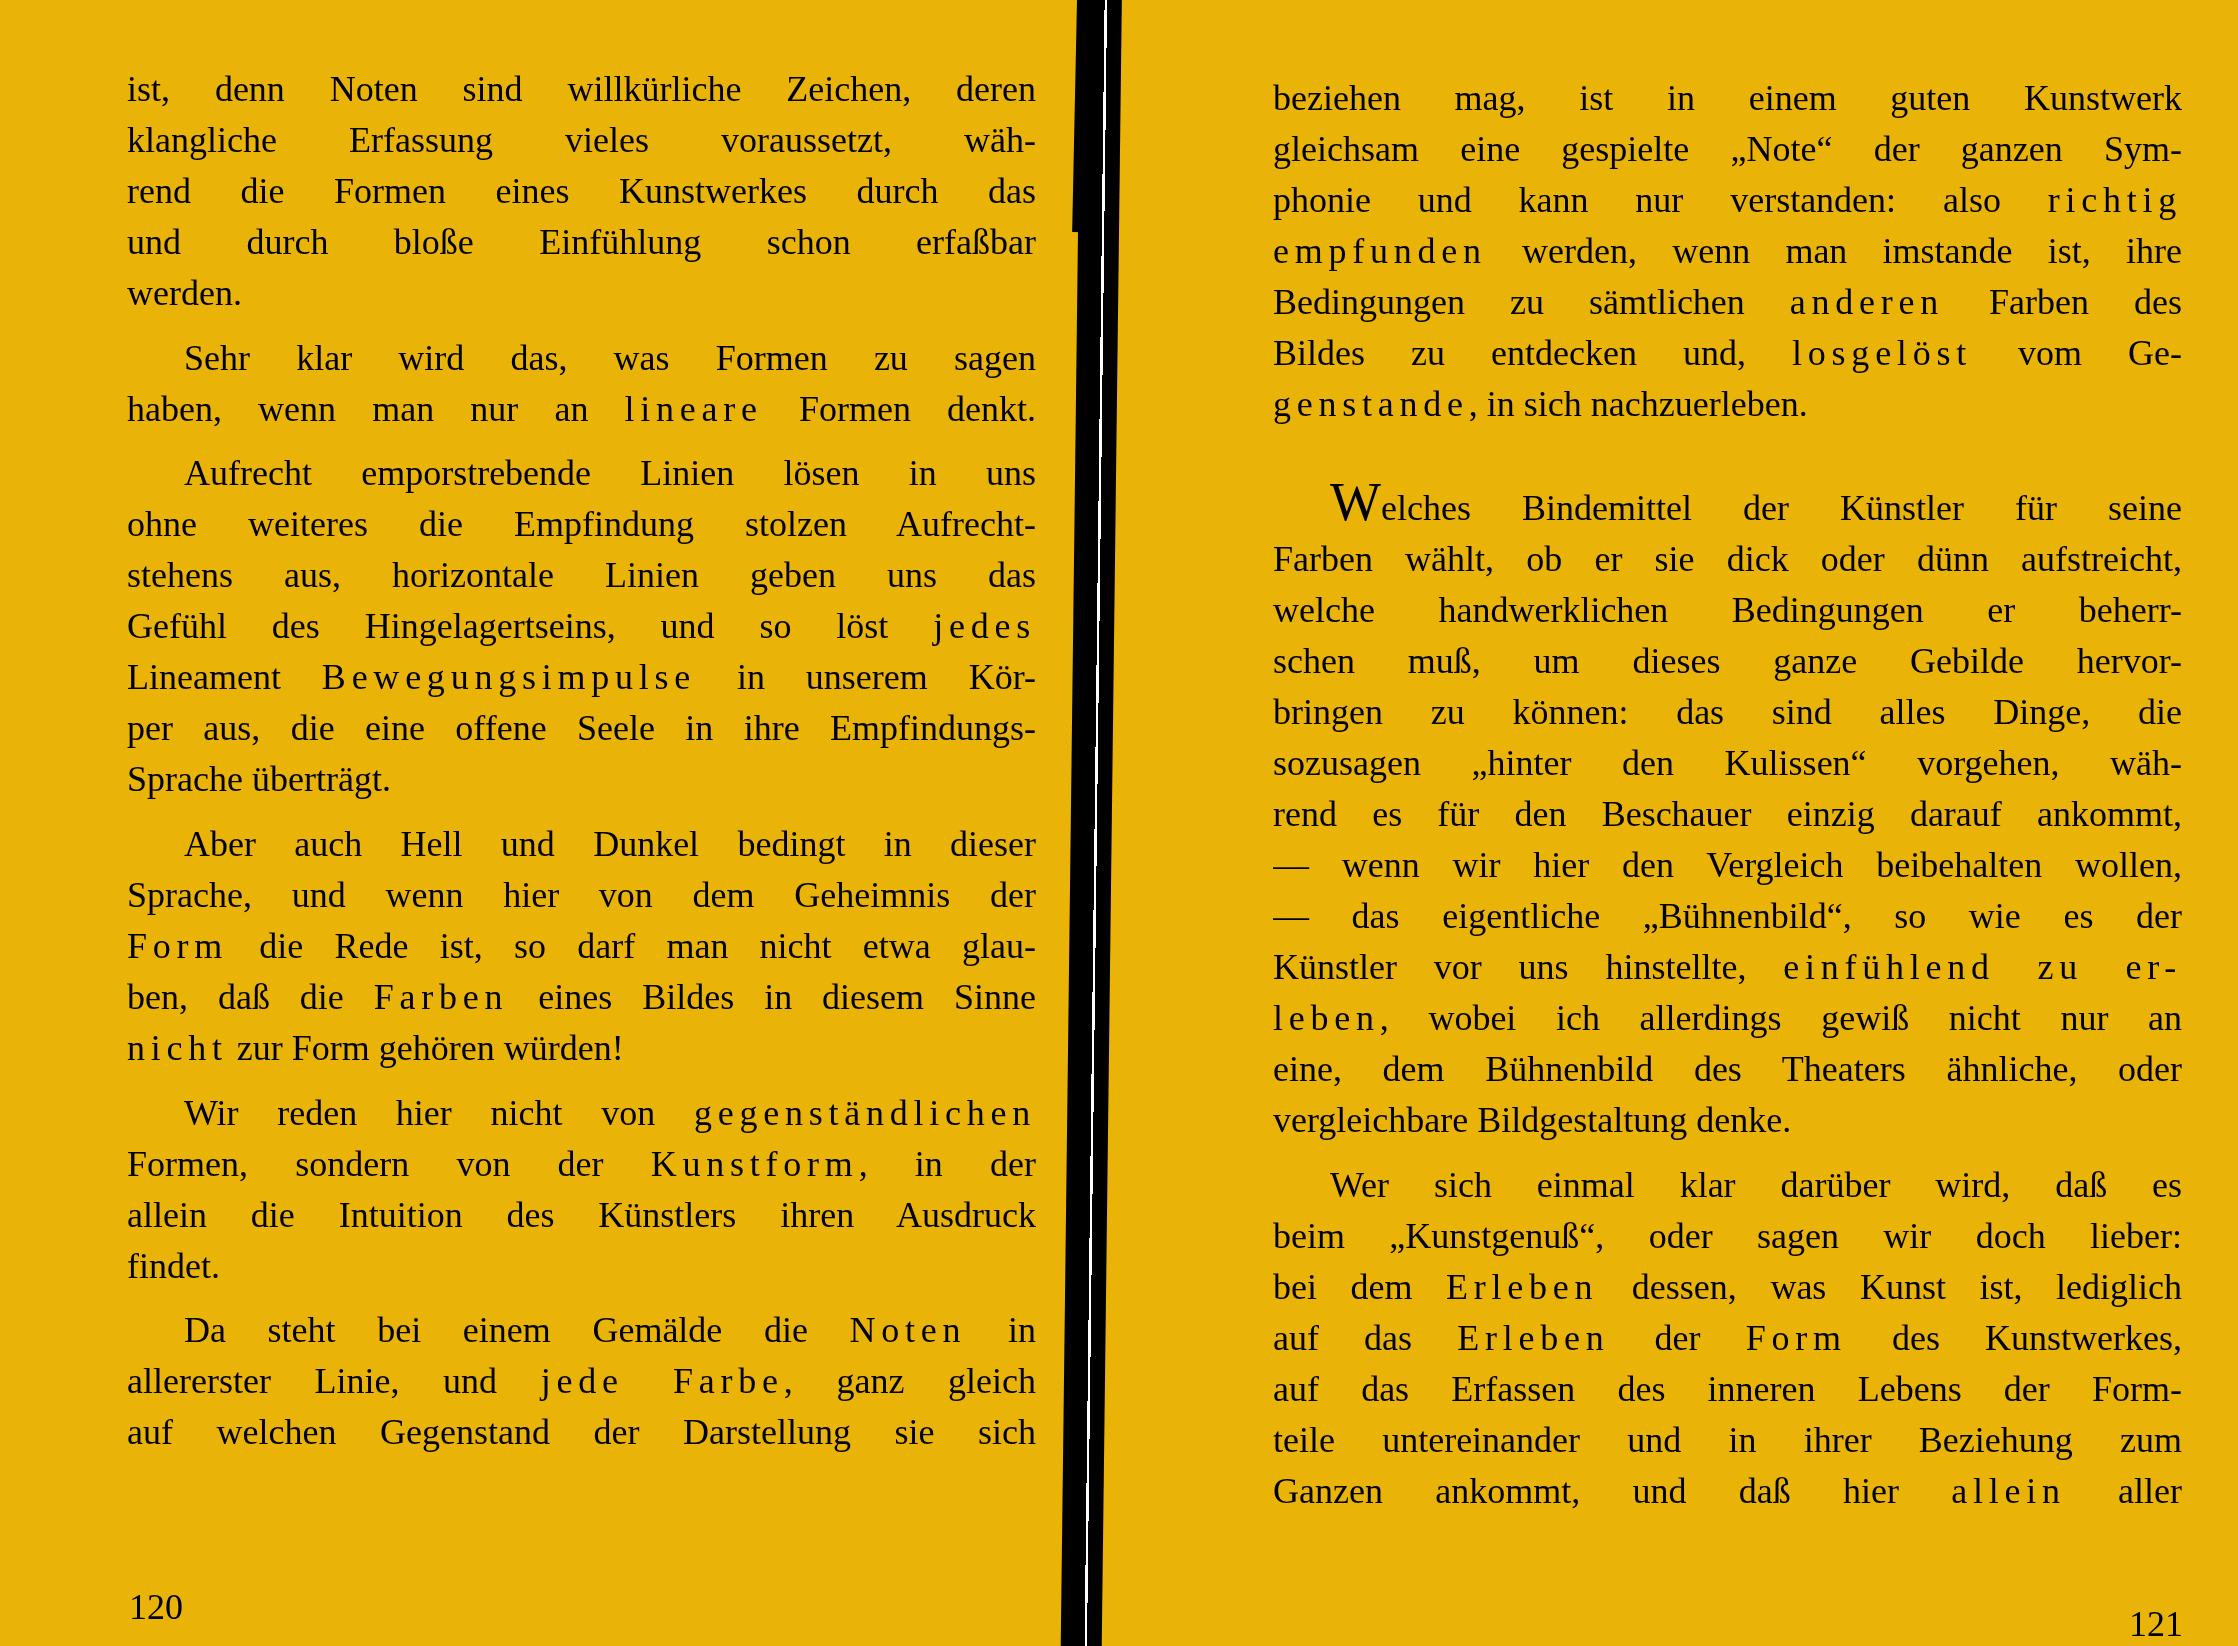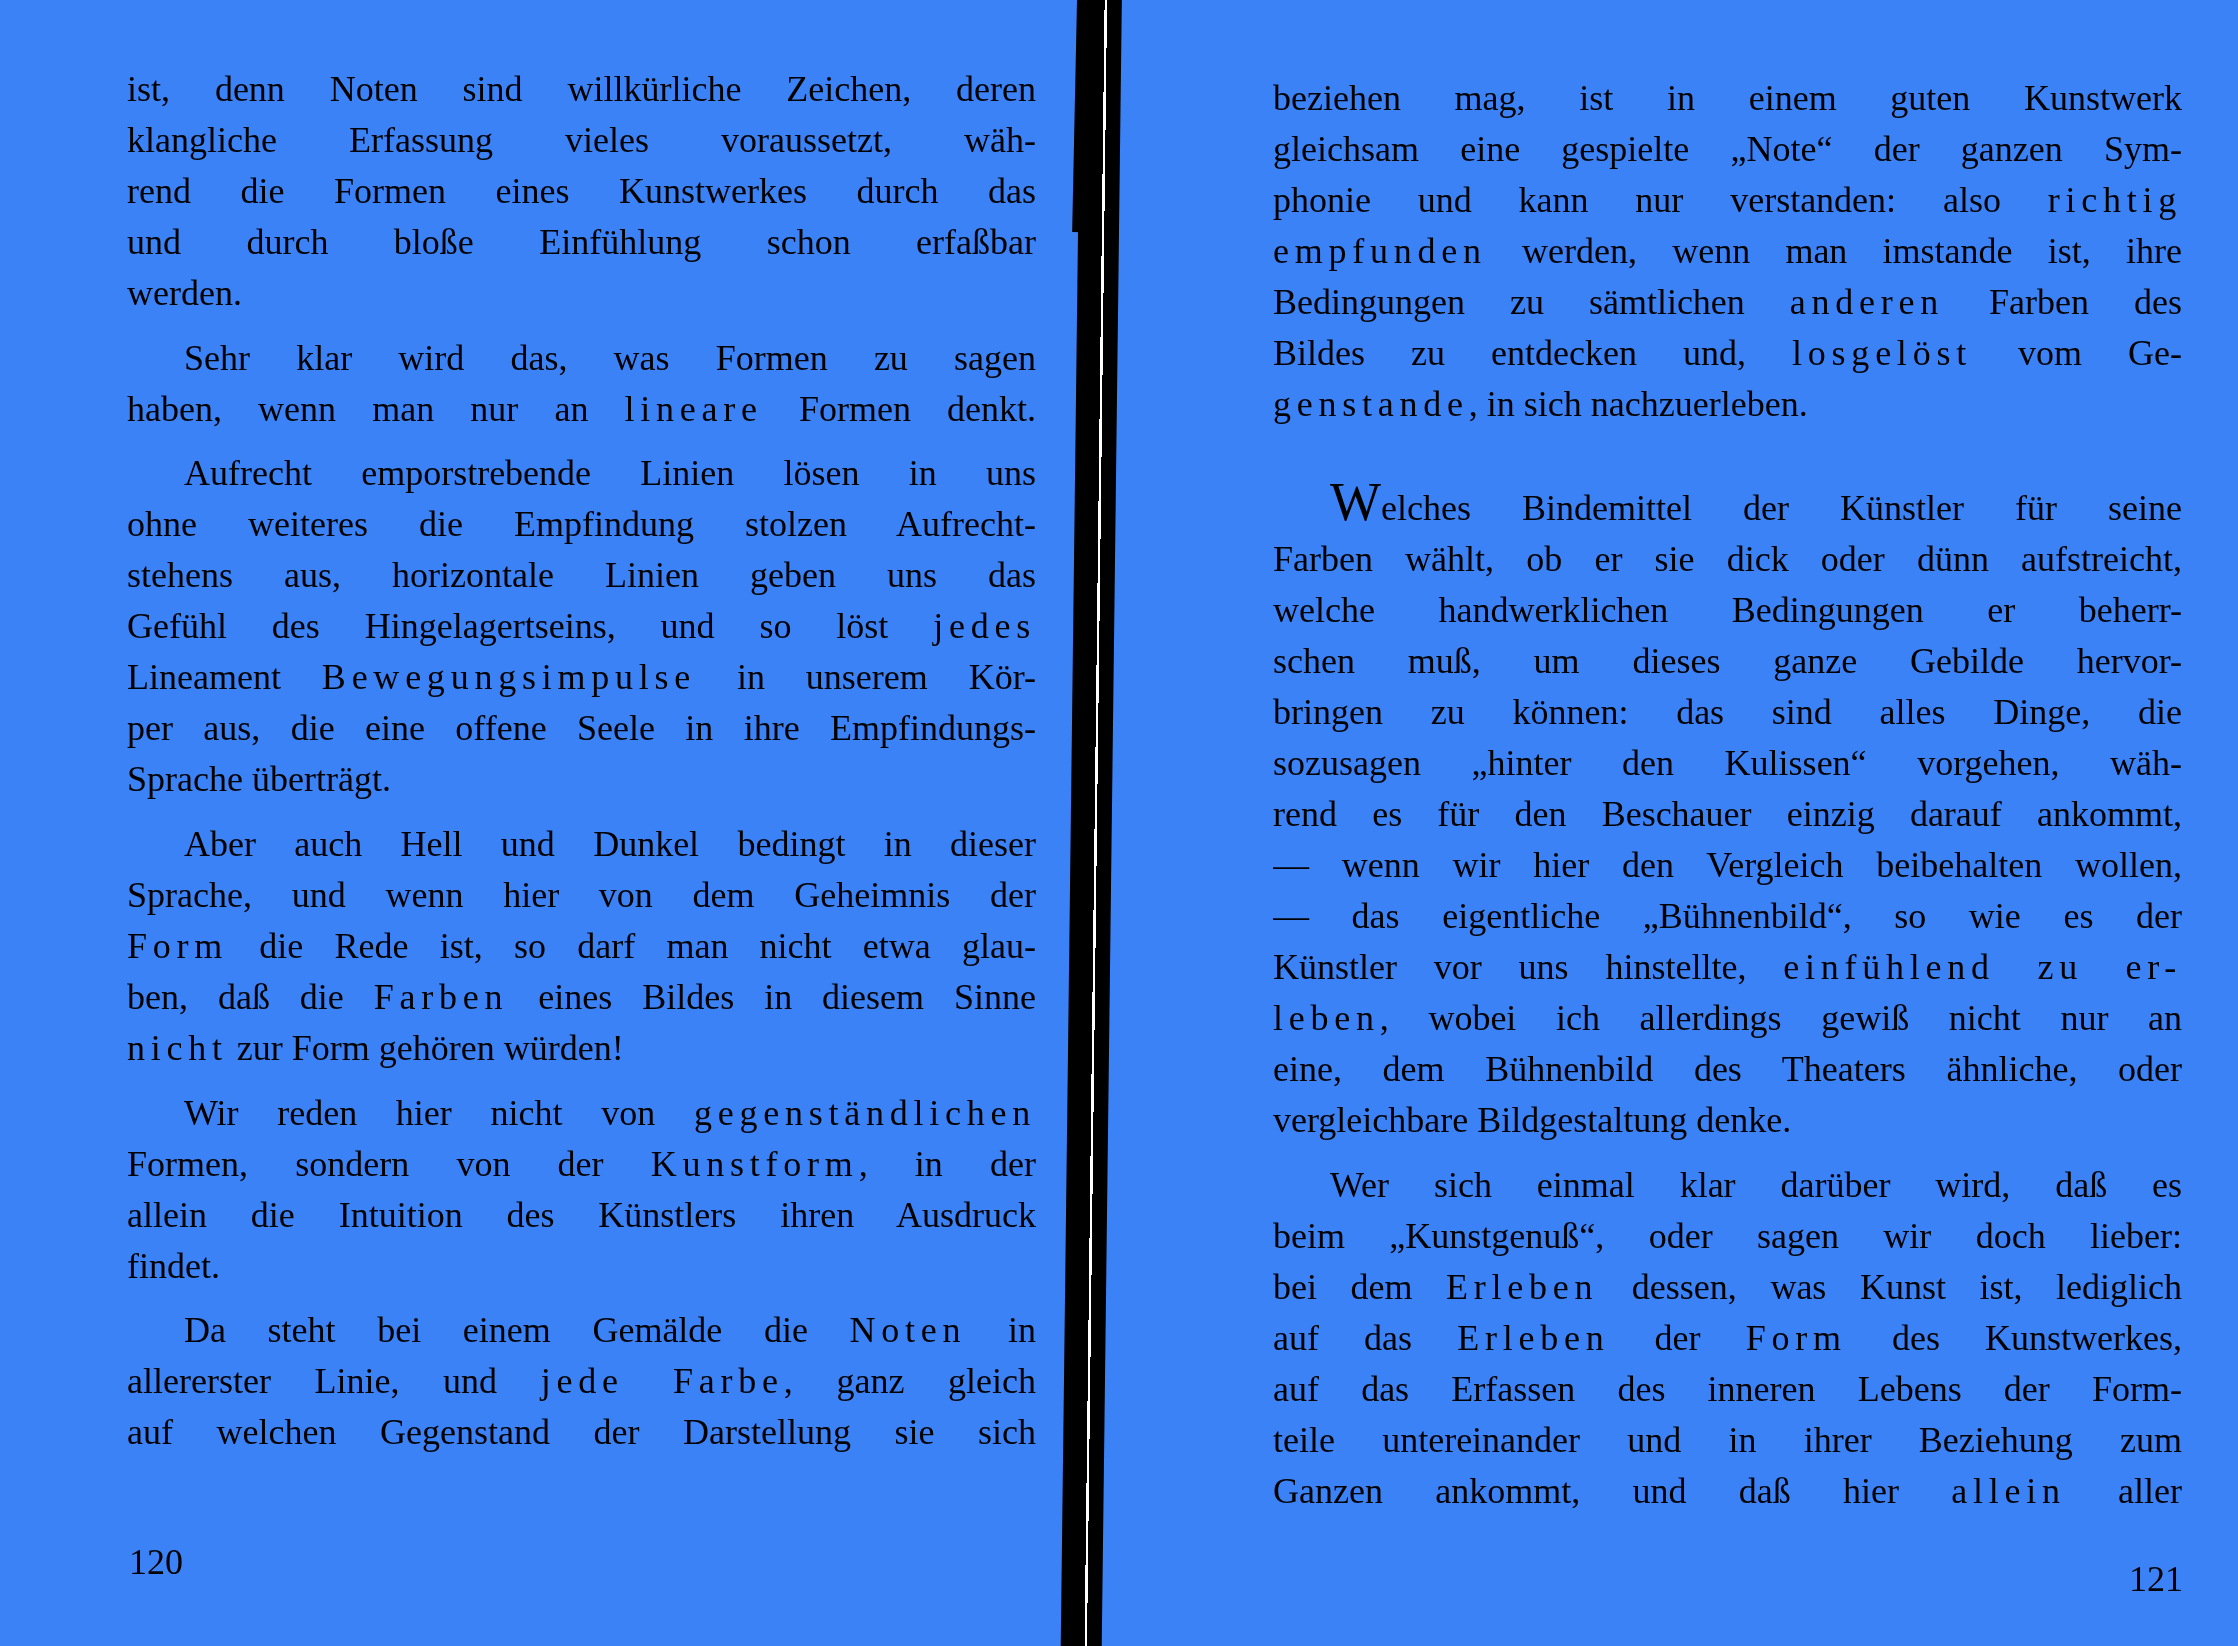--- a/index.html
+++ b/index.html
@@ -8,21 +8,21 @@
     background: #ffffff;
   }
   body {
     position: relative;
     width: 2239px;
     height: 1647px;
     overflow: hidden;
     font-family: "Liberation Serif", "DejaVu Serif", serif;
     color: #000000;
   }
-  .spread { position: absolute; inset: 0; background: #3b82f6; padding-left: 44px; }
+  .spread { position: absolute; inset: 0; background: #eab308; padding-left: 44px; }
 
   .page-col { position: absolute; }
   #left-col  { left: 127px;  top: 64px; width: 909px; }
   #right-col { left: 1273px; top: 73px; width: 909px; }
 
   .para { margin-top: 13.7px; }
   .para.first { margin-top: 0; }
   .para.section { margin-top: 53px; }
 
   .line {
@@ -40,20 +40,21 @@
   .sp { letter-spacing: 0.16em; }
   .initial {
     font-size: 54px;
     line-height: 0;
   }
 
   .page-number {
     position: absolute;
     font-size: 36px;
     line-height: 51px;
+    margin-top: 45px;
   }
   #page-num-left  { left: 129px;  top: 1537px; }
   #page-num-right { left: 2063px; top: 1554px; width: 120px; text-align: right; }
 
   .gutter {
     position: absolute;
     left: 1081px;
     top: -13px;
     width: 41px;
     height: 1681px;

